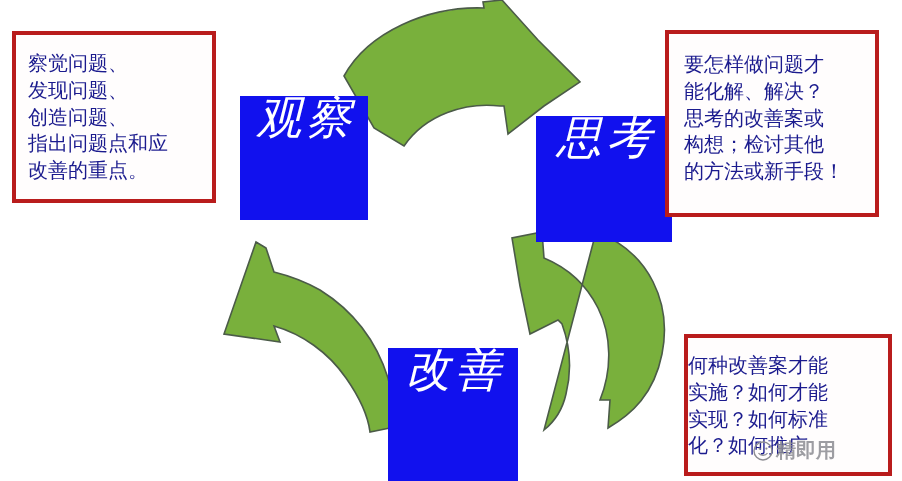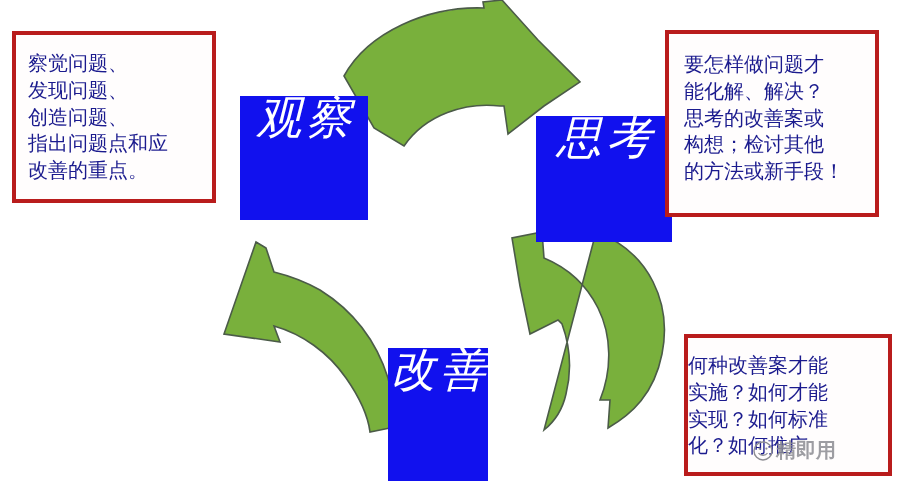--- a/index.html
+++ b/index.html
@@ -32,21 +32,21 @@
     font-family: "Liberation Serif", "DejaVu Serif", serif;
     font-size: 45px;
     font-weight: 400;
     letter-spacing: 5px;
     line-height: 1;
     white-space: nowrap;
     text-indent: 5px;
   }
   #stage-observe { left: 240px; top: 96px;  width: 128px; height: 124px; }
   #stage-think   { left: 536px; top: 84px;  width: 136px; height: 126px; margin-top: 32px; }
-  #stage-improve { left: 388px; top: 348px; width: 100px; height: 133px; }
+  #stage-improve { left: 388px; top: 348px; width: 130px; height: 133px; }
 
   
   .note-box {
     position: absolute;
     border: 4px solid #b91c1c;
     background: #fffdfd;
     box-sizing: border-box;
   }
   .note-text {
     color: #1b1b8e;

